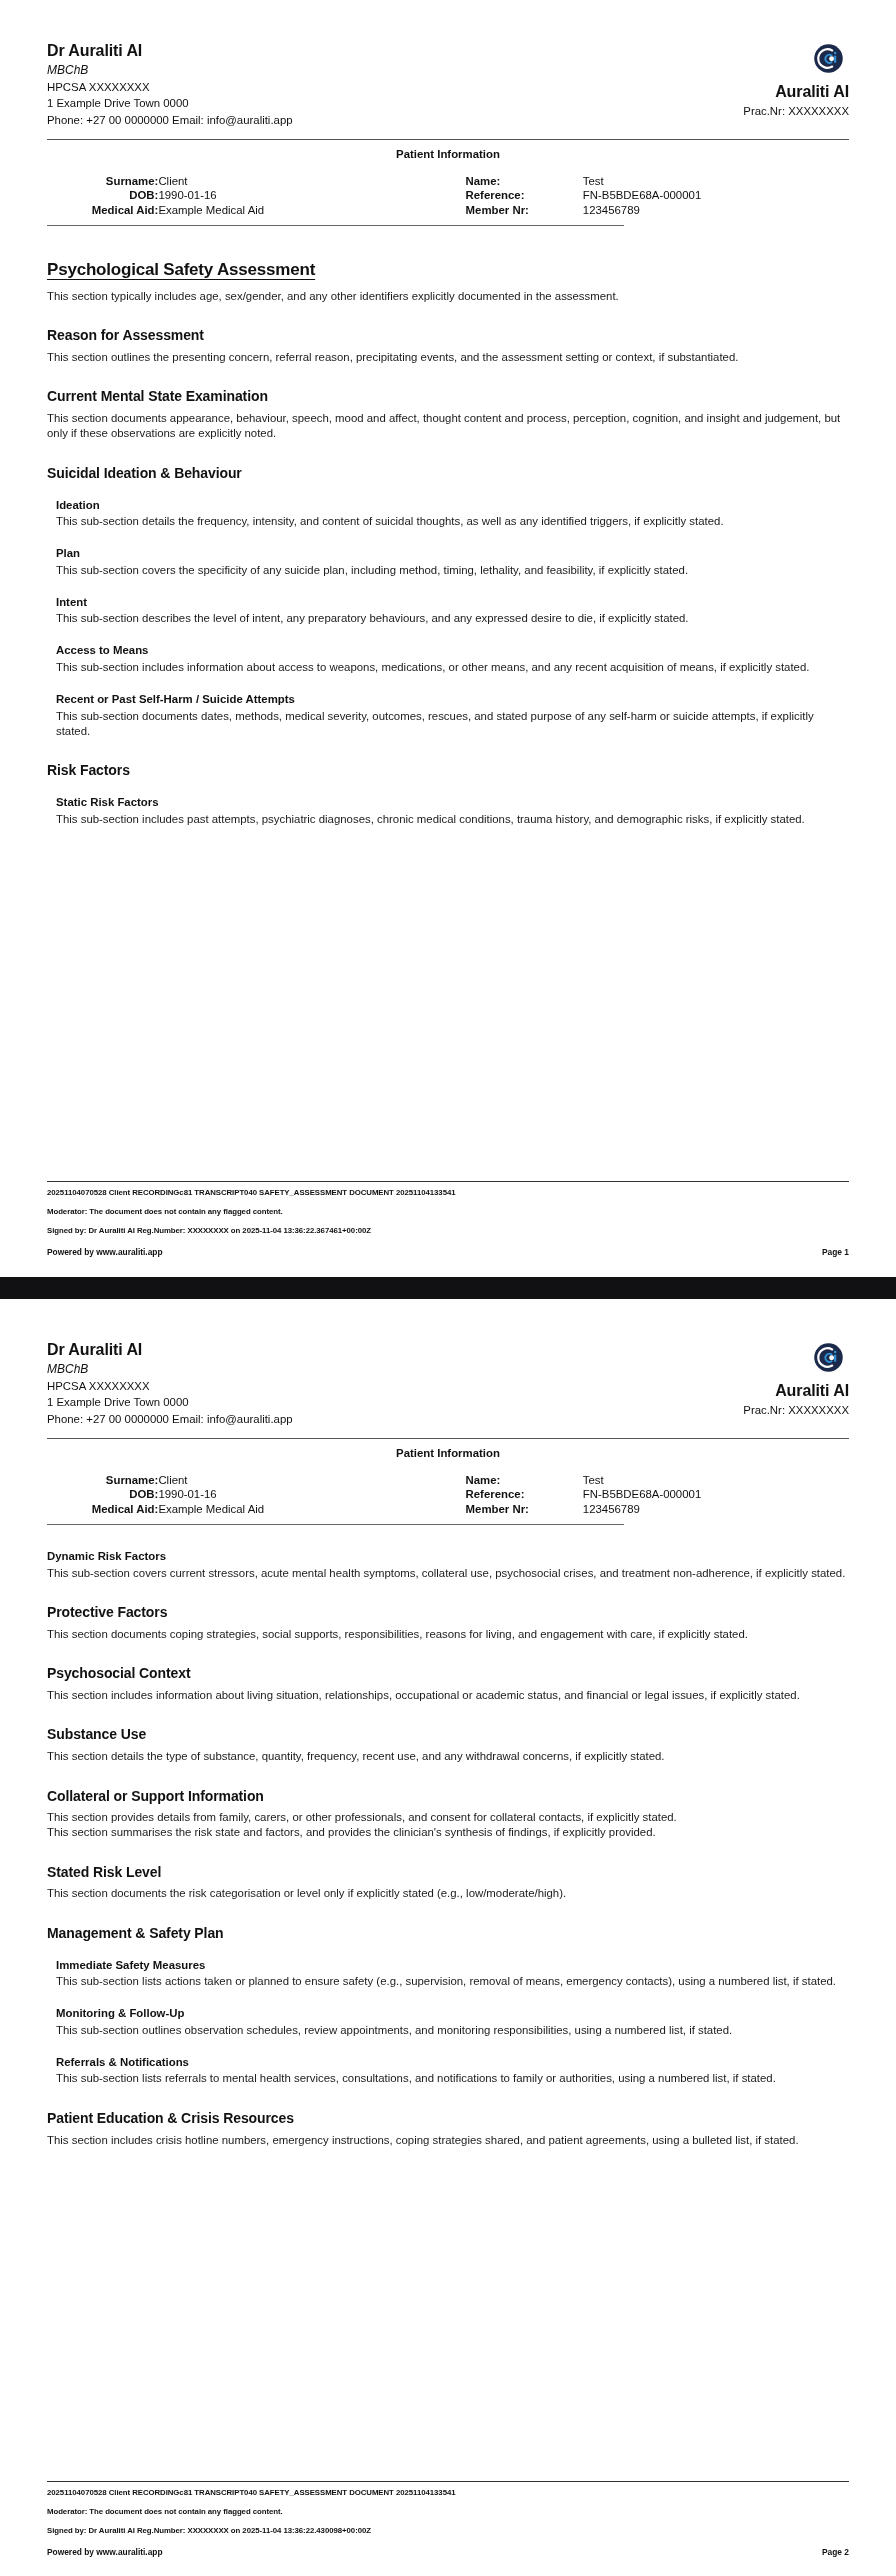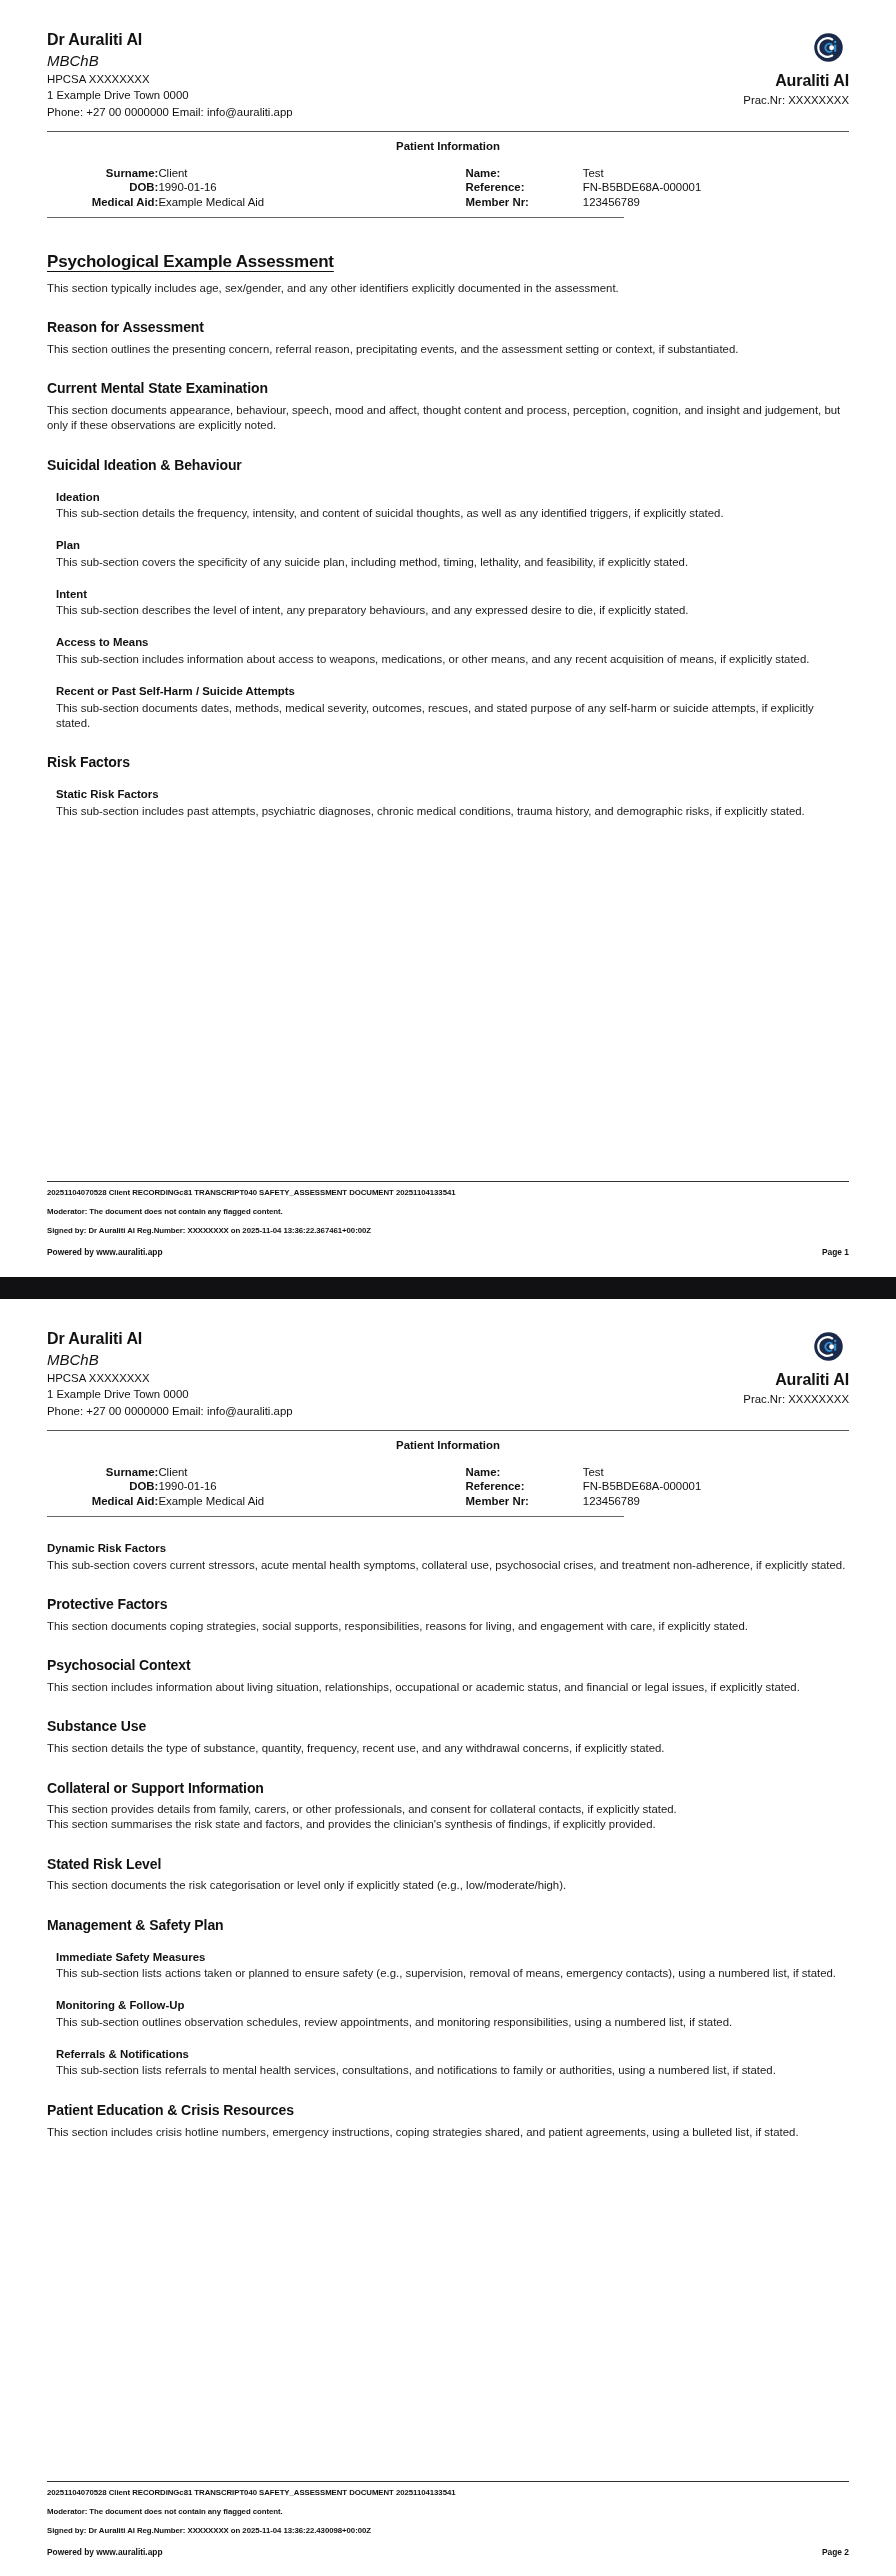--- a/index.html
+++ b/index.html
@@ -12,21 +12,21 @@
   }
   .viewport {
     width: 896px;
     margin: 0 auto;
     background: #111114;
   }
   .page {
     width: 896px;
     background: #ffffff;
     position: relative;
-    padding: 30px 47px 0 47px;
+    padding: 41px 47px 0 47px;
   }
   .page-1 { height: 1277px; }
   .page-gap { height: 22px; background: #111114; }
   .page-2 { height: 1278px; }
 
   
   .letterhead {
     display: flex;
     justify-content: space-between;
     align-items: flex-start;
@@ -34,21 +34,21 @@
   }
   .practitioner { line-height: 1.0; }
   .prac-name {
     font-size: 16px;
     font-weight: bold;
     color: #111;
     letter-spacing: -0.1px;
     margin-bottom: 5.4px;
   }
   .prac-qual {
-    font-size: 15px;
+    font-size: 12px;
     font-style: italic;
     color: #111;
     margin-bottom: 5.4px;
   }
   .prac-line {
     font-size: 11.4px;
     color: #111;
     margin-bottom: 5.4px;
   }
   .prac-line:last-child { margin-bottom: 0; }
@@ -235,21 +235,21 @@
           <td class="pi-lbl">Medical Aid:</td>
           <td class="pi-val">Example Medical Aid</td>
           <td class="pi-lbl2">Member Nr:</td>
           <td class="pi-val2">123456789</td>
         </tr>
       </tbody>
     </table>
 
     <hr class="pi-rule">
 
-    <h1 class="doc-title">Psychological Example Assessment</h1>
+    <h1 class="doc-title">Psychological Safety Assessment</h1>
 
     <div class="content">
 
       <p class="body">This section typically includes age, sex/gender, and any other identifiers explicitly documented in the assessment.</p>
 
       <h2 class="sec">Reason for Assessment</h2>
       <p class="body">This section outlines the presenting concern, referral reason, precipitating events, and the assessment setting or context, if substantiated.</p>
 
       <h2 class="sec">Current Mental State Examination</h2>
       <p class="body">This section documents appearance, behaviour, speech, mood and affect, thought content and process, perception, cognition, and insight and judgement, but only if these observations are explicitly noted.</p>

